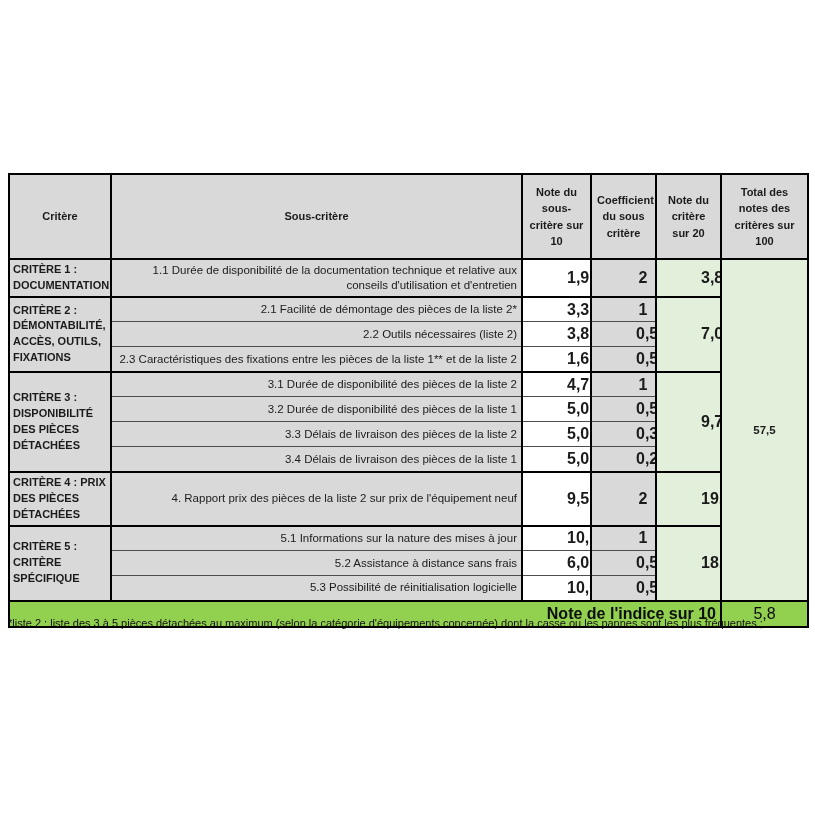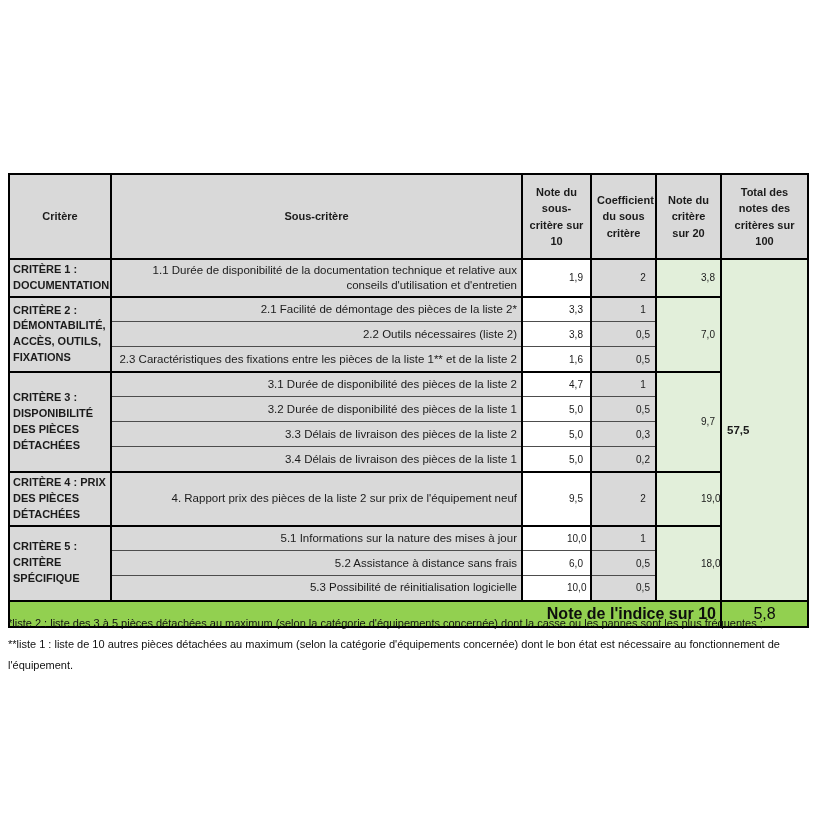--- a/index.html
+++ b/index.html
@@ -56,33 +56,33 @@
     padding: 2px 3px;
   }
   td.sub {
     background: #d9d9d9;
     font-size: 11.5px;
     text-align: right;
     line-height: 1.3;
     padding: 2px 4px;
   }
   td.num {
-    font-weight: normal;
-    font-size: 10px;
+    font-weight: bold;
+    font-size: 16px;
     text-align: center;
     padding-left: 44px;
   }
   td.bg-white { background: #ffffff; }
   td.bg-gray  { background: #d9d9d9; }
   td.bg-green { background: #e2efda; }
   td.total {
     background: #e2efda;
     font-weight: bold;
     font-size: 11.5px;
-    text-align: left;
+    text-align: center;
   }
   td.footer-label {
     background: #92d050;
     text-align: right;
     font-size: 16px;
     font-weight: bold;
     padding-right: 4px;
     color: #0d0d0d;
   }
   td.footer-value {
@@ -205,15 +205,14 @@
 
       <tr class="footer-row hFoot">
         <td class="footer-label" colspan="5">Note de l'indice sur 10</td>
         <td class="footer-value">5,8</td>
       </tr>
     </tbody>
   </table>
 
   <div class="footnotes">
     <div>*liste 2 : liste des 3 à 5 pièces détachées au maximum (selon la catégorie d'équipements concernée) dont la casse ou les pannes sont les plus fréquentes ;</div>
-    <div>**liste 1 : liste de 10 autres pièces détachées au maximum (selon la catégorie d'équipements concernée) dont le bon état est nécessaire au fonctionnement de l'équipement.</div>
   </div>
 </div>
 
 </body></html>

